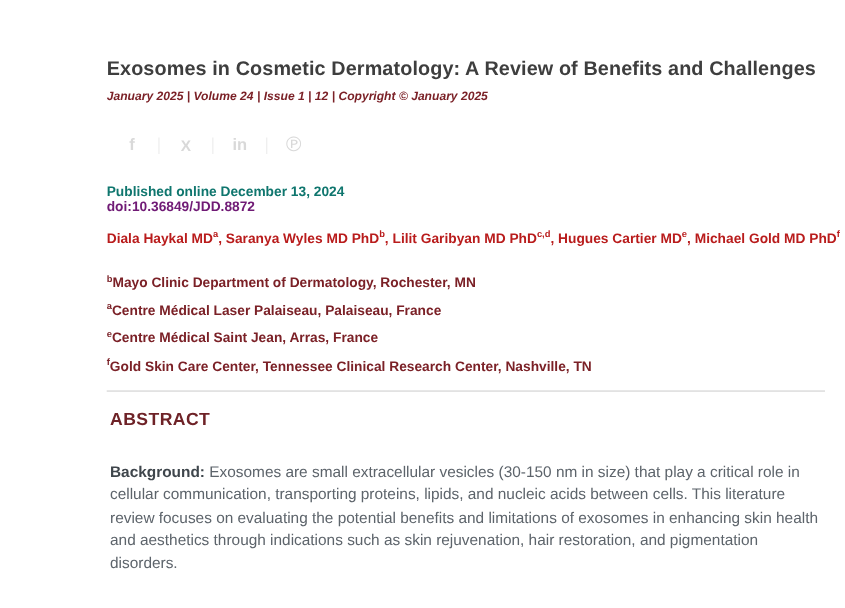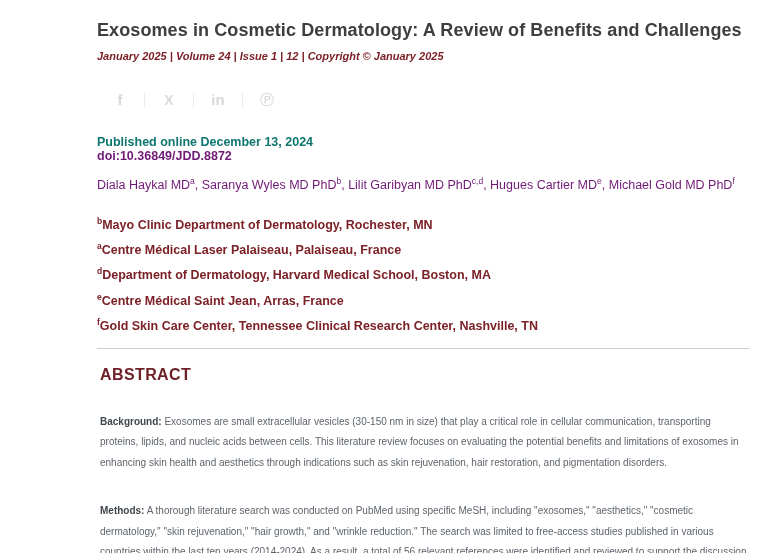--- a/index.html
+++ b/index.html
@@ -1,19 +1,19 @@
 <!DOCTYPE html>
 <html><head>
 <meta charset="utf-8">
 <style>
   * { margin:0; padding:0; box-sizing:border-box; }
   html, body { width:768px; height:553px; overflow:hidden; background:#ffffff; }
   body { font-family:"Liberation Sans", sans-serif; -webkit-font-smoothing:antialiased; }
 
-  .page { width:768px; height:553px; padding:20px 15px 0 97px; overflow:hidden; }
+  .page { width:768px; height:553px; padding:52px 15px 0 97px; overflow:hidden; }
   .content { width:653px; }
 
   .title {
     font-size:18px; font-weight:700; color:#3e3e3e;
     letter-spacing:0.1px; white-space:nowrap;
   }
   .citation {
     margin-top:9px; font-size:11px; font-weight:700; color:#7b2127;font-style:italic;
   }
 
@@ -27,42 +27,42 @@
     line-height:22px;
   }
   .social .icon.pinterest { font-size:19px; font-weight:400; }
   .social .icon.x-twitter { font-size:14px; }
   .social .divider { width:1px; height:15px; background:#ececec; margin:0 9px; }
 
   .pub { margin-top:24px; font-size:12.5px; font-weight:700; color:#0f766e; }
   .doi { font-size:12.5px; font-weight:700; color:#701a75; }
 
   .authors {
-    margin-top:13px; font-size:12.5px; font-weight:400; color:#701a75;
+    margin-top:13px; font-size:12.5px; font-weight:700; color:#b91c1c;
     white-space:nowrap;
   }
   .authors sup { font-size:8.5px; }
 
   .affils { margin-top:19px; }
   .affil {
     font-size:12.5px; font-weight:700; color:#7b2127; line-height:21px;
   }
   .affil sup { font-size:8.5px; }
 
   hr.rule {
     border:none; border-top:1px solid #cfcfcf; margin-top:11px; width:653px;
   }
 
   .abstract-heading {
     margin-top:17px; margin-left:3px;
     font-size:16px; font-weight:700; color:#6e2227; letter-spacing:0.4px;
   }
   .abstract-body { margin-top:12px; margin-left:3px; width:650px; }
   .abstract-body p {
-    font-size:10px; line-height:20.5px; color:#5d646b;margin-top:28px;
+    font-size:14px; line-height:20.5px; color:#5d646b;margin-top:28px;
   }
   .abstract-body .label { font-weight:700; color:#3f464c; }
 </style>
 </head>
 <body>
 
 <div class="page">
   <div class="content">
 
     <h1 class="title">Exosomes in Cosmetic Dermatology: A Review of Benefits and Challenges</h1>
@@ -81,21 +81,20 @@
 
     <div class="pub">Published online December 13, 2024</div>
 
     <div class="doi">doi:10.36849/JDD.8872</div>
 
     <div class="authors"><span>Diala Haykal MD<sup>a</sup></span>, <span>Saranya Wyles MD PhD<sup>b</sup></span>, <span>Lilit Garibyan MD PhD<sup>c,d</sup></span>, <span>Hugues Cartier MD<sup>e</sup></span>, <span>Michael Gold MD PhD<sup>f</sup></span></div>
 
     <div class="affils">
         <div class="affil"><sup>b</sup>Mayo Clinic Department of Dermatology, Rochester, MN</div>
         <div class="affil"><sup>a</sup>Centre Médical Laser Palaiseau, Palaiseau, France</div>
-        <div class="affil"><sup>d</sup>Department of Dermatology, Harvard Medical School, Boston, MA</div>
         <div class="affil"><sup>e</sup>Centre Médical Saint Jean, Arras, France</div>
         <div class="affil"><sup>f</sup>Gold Skin Care Center, Tennessee Clinical Research Center, Nashville, TN</div>
       </div>
 
     <hr class="rule">
 
     <div class="abstract-heading">ABSTRACT</div>
 
     <div class="abstract-body">
         <p><span class="label">Background:</span> Exosomes are small extracellular vesicles (30-150 nm in size) that play a critical role in cellular communication, transporting proteins, lipids, and nucleic acids between cells. This literature review focuses on evaluating the potential benefits and limitations of exosomes in enhancing skin health and aesthetics through indications such as skin rejuvenation, hair restoration, and pigmentation disorders.</p>

